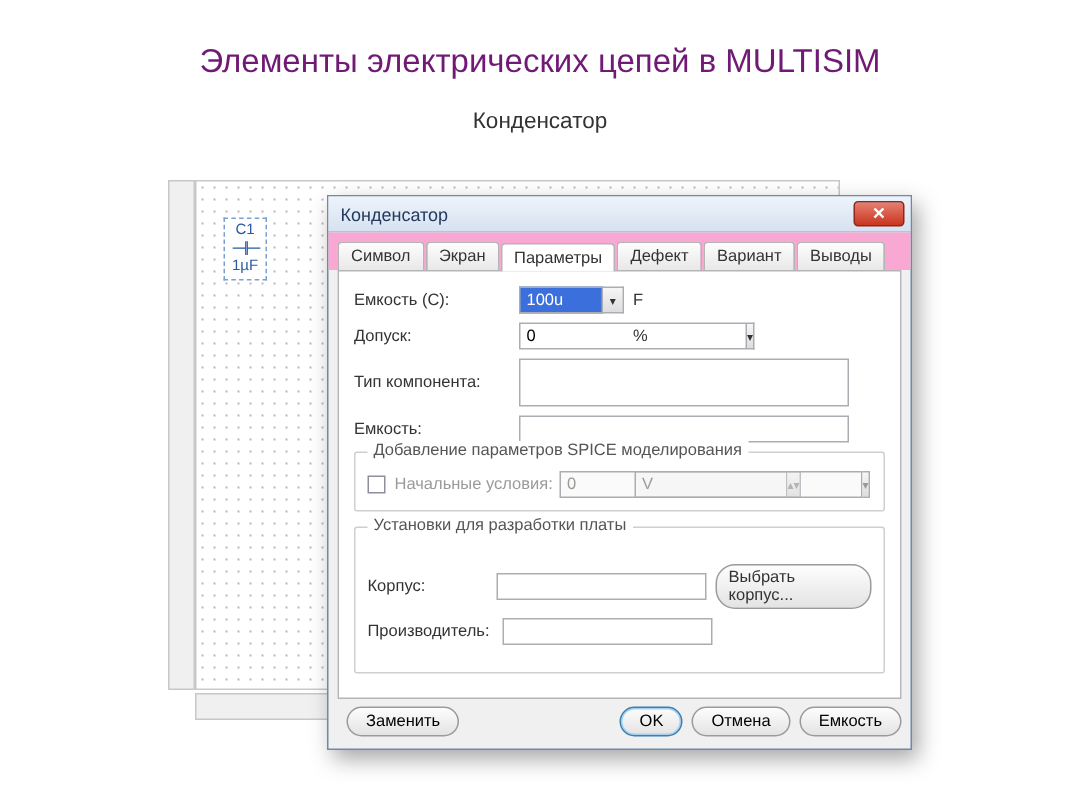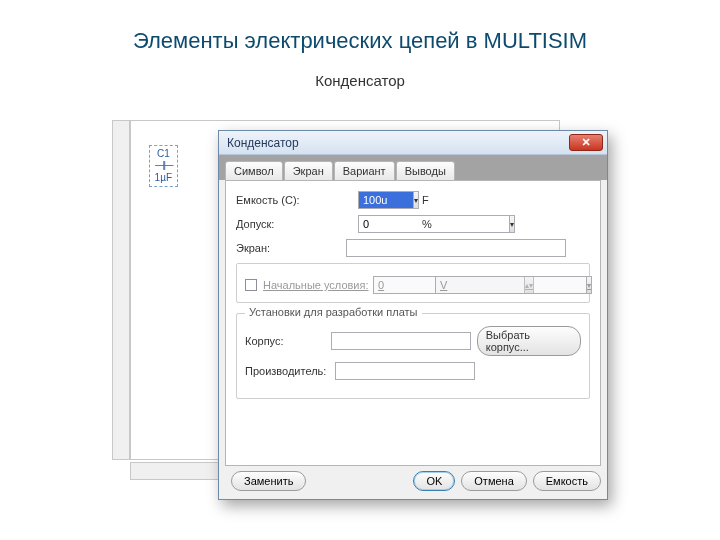--- a/index.html
+++ b/index.html
@@ -1,18 +1,18 @@
 <!DOCTYPE html>
 <html><head>
 <meta charset="utf-8">
 <style>
   * { box-sizing: border-box; margin: 0; padding: 0; font-family: "Segoe UI", Tahoma, sans-serif; }
   body { width: 720px; height: 540px; background: #fff; position: relative; overflow: hidden; }
 
-  .slide-title { text-align: center; font-size: 22px; color: #0c4a6e; margin-top: 28px; font-weight: 400; }
+  .slide-title { text-align: center; font-size: 22px; color: #701a75; margin-top: 28px; font-weight: 400; }
   .slide-sub { text-align: center; font-size: 15px; color: #333; margin-top: 18px; }
 
   .canvas-area { position: absolute; left: 130px; top: 120px; width: 430px; height: 360px; background: #fff; }
   .canvas-workarea { position: absolute; left: 0; top: 0; right: 0; bottom: 20px;
     background-image: radial-gradient(circle, #b8b8b8 0.6px, transparent 0.6px);
     background-size: 8px 8px;
     border: 1px solid #c8c8c8;
   }
   .canvas-ruler-h { position: absolute; left: 0; right: 0; bottom: 0; height: 18px; background: #f0f0f0; border: 1px solid #c8c8c8; }
   .canvas-ruler-v { position: absolute; left: -18px; top: 0; bottom: 20px; width: 18px; background: #f0f0f0; border: 1px solid #c8c8c8; }
@@ -26,39 +26,39 @@
   }
   .titlebar { height: 24px;
     background: linear-gradient(#eef3fa,#d6e2f1);
     border-bottom: 1px solid #b5c4d8; display:flex; align-items:center; padding:0 4px 0 8px;
     font-size: 12px; color:#243a5e;
   }
   .titlebar .spacer{flex:1}
   .closebtn{ width:34px; height:17px; border-radius:3px;
     background:linear-gradient(#e67f72,#c9361f); border:1px solid #8f2717;
     display:flex; align-items:center; justify-content:center; color:#fff; font-size:11px; font-weight:bold;}
-  .tabs { display:flex; padding:6px 6px 0 6px; gap:1px; background:#a3a3a3;}
+  .tabs { display:flex; padding:6px 6px 0 6px; gap:1px; background:#f9a8d4;}
   .tab { border:1px solid #b5b5b5; border-bottom:none; padding:3px 8px; font-size:11px; color:#333;
     background:linear-gradient(#fdfdfd,#e8e8e8); border-top-left-radius:3px; border-top-right-radius:3px;}
   .tab.active{ background:#fff; position:relative; top:1px; }
   .pane { margin:0 6px 6px 6px; background:#fff; border:1px solid #b5b5b5; height:286px; padding:10px 10px; font-size:11px; color:#333; overflow:hidden;}
   .row{ display:flex; align-items:center; margin-bottom:6px;}
   .row .lbl{ width:110px;}
   .row input[type=text]{ height:18px; border:1px solid #abadb3; padding:0 4px; font-size:11px; }
   .fval{ width:56px; background:#3a6fdc; color:#fff; }
   .unit{ margin-left:6px; width:14px;}
   .combo{ width:70px; display:flex; }
-  .combo input{flex:1;margin-left:12px;}
+  .combo input{flex:1;}
   .dd{ width:14px; height:18px; border:1px solid #abadb3; border-left:none; background:linear-gradient(#f6f6f6,#ddd);
        display:flex; align-items:center; justify-content:center; font-size:8px;}
   .wide{ width:220px; }
   .group{ border:1px solid #cfcfcf; border-radius:2px; padding:8px 8px 8px 8px; margin-top:4px; position:relative;}
   .group .legend{ position:absolute; top:-8px; left:8px; background:#fff; padding:0 4px; font-size:11px; color:#555;}
   .chk{ width:12px; height:12px; border:1px solid #8e8f9a; margin-right:6px; display:inline-block; vertical-align:middle;}
-  .muted{ color:#9a9a9a;text-decoration:underline;}
+  .muted{ color:#9a9a9a;}
   .spin{ width:44px; display:flex;}
   .spin input{flex:1; color:#9a9a9a;}
   .btns{ position:absolute; left:6px; right:6px; bottom:8px; display:flex; align-items:center;}
   .btn{ border:1px solid #9b9b9b; background:linear-gradient(#fdfdfd,#e3e3e3); padding:3px 12px; font-size:11px; border-radius:13px; margin-left:6px;}
   .btn.default{ border:1px solid #3c7fb1; box-shadow:0 0 0 1px #a5d0ec inset;}
   .btn.small{ padding:2px 8px;}
   .right{ margin-left:auto;}
 </style>
 </head>
 <body>
@@ -81,20 +81,22 @@
 <div class="dialog">
   <div class="titlebar">
     <span>Конденсатор</span>
     <span class="spacer"></span>
     <span class="closebtn">✕</span>
   </div>
 
   <div class="tabs">
     <div class="tab">Символ</div>
     <div class="tab">Экран</div>
+    <div class="tab active">Параметры</div>
+    <div class="tab">Дефект</div>
     <div class="tab">Вариант</div>
     <div class="tab">Выводы</div>
   </div>
 
   <div class="pane">
 
     <div class="row">
       <span class="lbl">Емкость (C):</span>
       <span class="combo">
         <input type="text" class="fval" value="100u" style="">
@@ -105,45 +107,50 @@
 
     <div class="row">
       <span class="lbl">Допуск:</span>
       <span class="combo">
         <input type="text" value="0" style="">
         <span class="dd">▾</span>
       </span>
       <span class="unit">%</span>
     </div>
 
+    <div class="row">
+      <span class="lbl">Тип компонента:</span>
+      <input type="text" class="wide" style="height: 32px;" value="">
+    </div>
 
     <div class="row">
-      <span class="lbl">Экран:</span>
+      <span class="lbl">Емкость:</span>
       <input type="text" class="wide" value="" style="">
     </div>
 
     <div class="group">
+      <span class="legend">Добавление параметров SPICE моделирования</span>
       <div class="row" style="margin:4px 0 0 0">
         <span class="chk"></span>
         <span class="muted" style="width:110px">Начальные условия:</span>
         <span class="spin">
           <input type="text" disabled="" class="muted" value="0" style="">
           <span class="dd muted">▴▾</span>
         </span>
         <span style="width:6px"></span>
         <span class="combo" style="width:40px">
           <input type="text" disabled="" class="muted" value="V" style="">
           <span class="dd muted">▾</span>
         </span>
       </div>
     </div>
 
     <div class="group" style="margin-top:10px">
       <span class="legend">Установки для разработки платы</span>
-      <div class="row" style="margin-top:4px">
+      <div class="row" style="margin-top:16px">
         <span class="lbl" style="width:90px">Корпус:</span>
         <input type="text" style="width: 140px;" value="">
         <span style="flex:1"></span>
         <span class="btn small">Выбрать корпус...</span>
       </div>
       <div class="row" style="margin-bottom:10px">
         <span class="lbl" style="width:90px">Производитель:</span>
         <input type="text" style="width: 140px;" value="">
       </div>
     </div>

